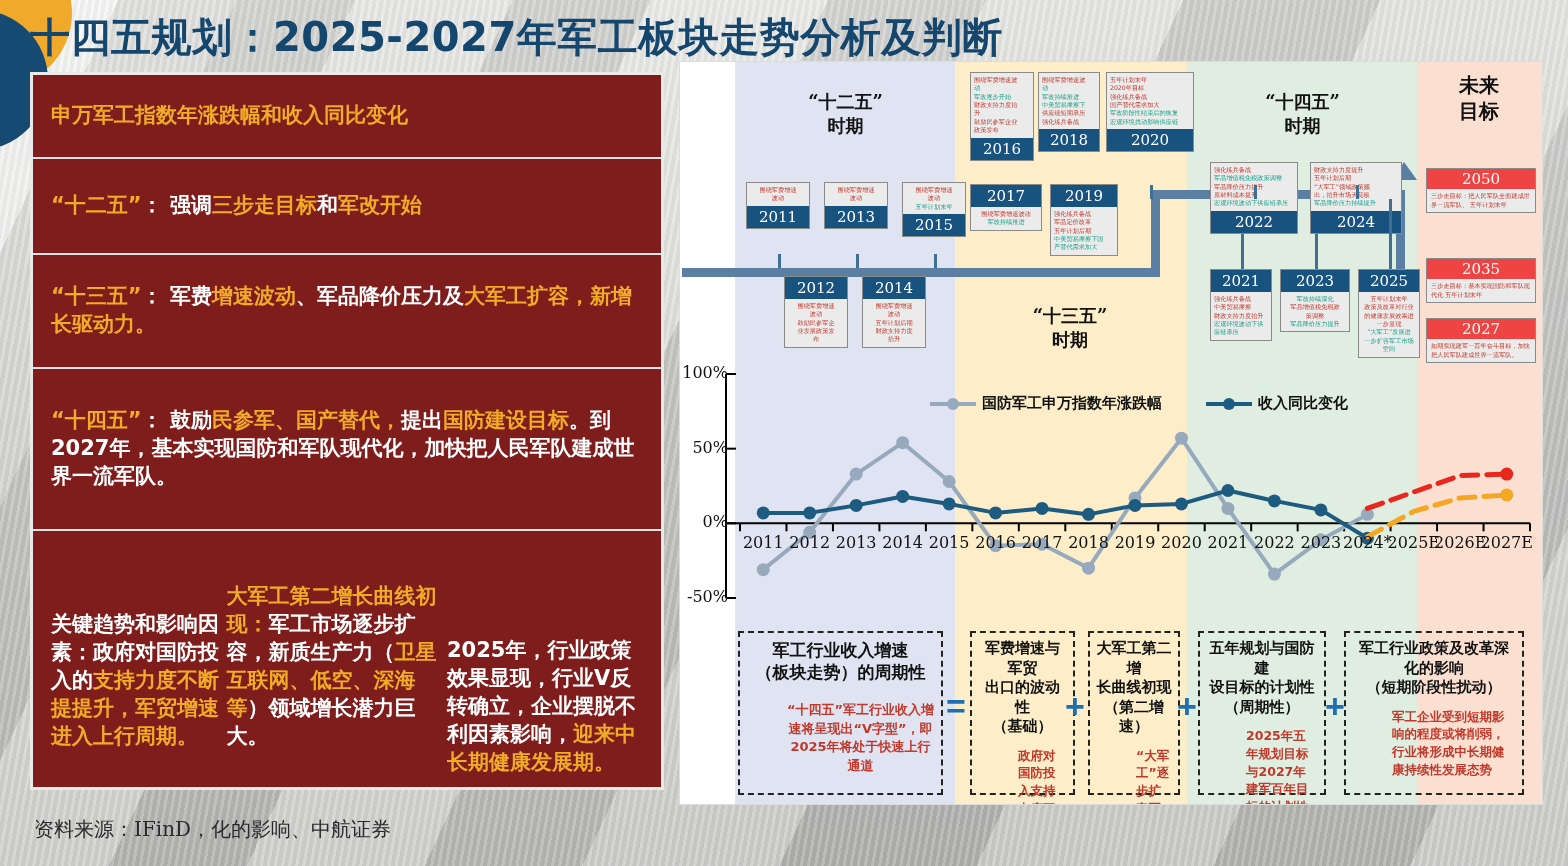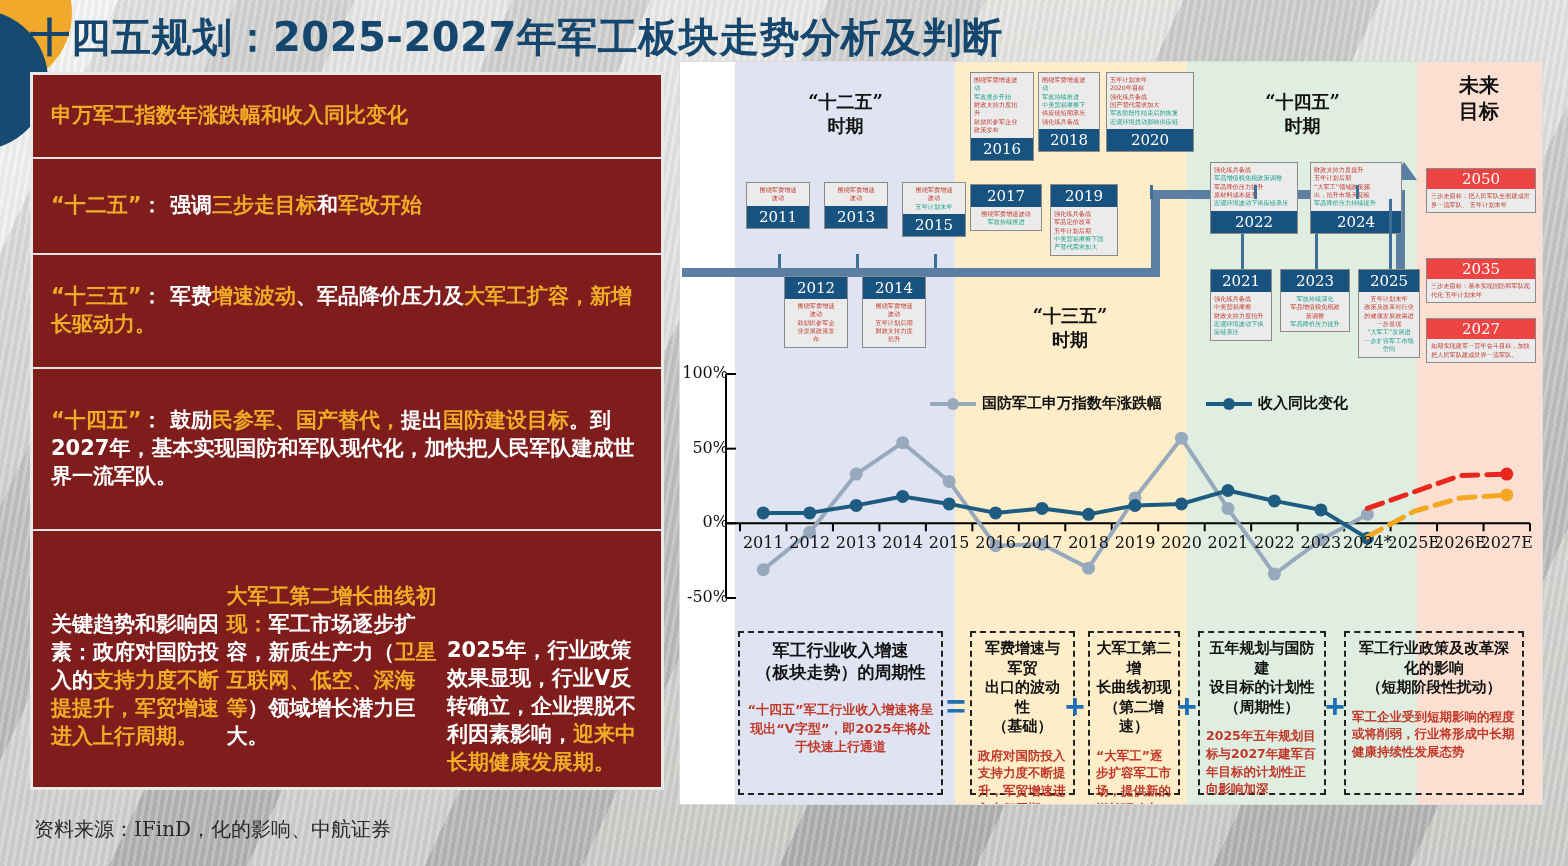--- a/index.html
+++ b/index.html
@@ -102,21 +102,21 @@
 
   .ylab{position:absolute;font-size:16px;color:#111;font-family:"DejaVu Serif","Liberation Serif",serif;text-align:right;width:48px;}
   .xlab{position:absolute;font-size:16px;color:#111;font-family:"DejaVu Serif","Liberation Serif",serif;text-align:center;}
 
   
   #formula{position:absolute;left:0;right:0;top:565px;height:177px;}
   .fbox{position:absolute;top:4px;border:2px dashed #222;box-sizing:border-box;padding:6px 6px;}
   .fbox .ttl{text-align:center;font-size:15px;font-weight:700;color:#111;line-height:1.3;
      font-family:"DejaVu Sans","Liberation Sans",sans-serif;}
   .fbox .sub{margin-top:10px;font-size:12.5px;font-weight:700;color:#c0392b;line-height:1.42;
-     font-family:"DejaVu Sans","Liberation Sans",sans-serif;}
+     font-family:"DejaVu Sans","Liberation Sans",sans-serif;margin-left:40px;}
   .op{position:absolute;color:#1f6fb2;font-weight:900;font-size:34px;line-height:1;}
 </style>
 </head>
 <body>
 
 <div id="bg"></div>
 <div class="arc-y"></div>
 <div class="arc-b"></div>
 
 <div id="title">十四五规划：2025-2027年军工板块走势分析及判断</div>

